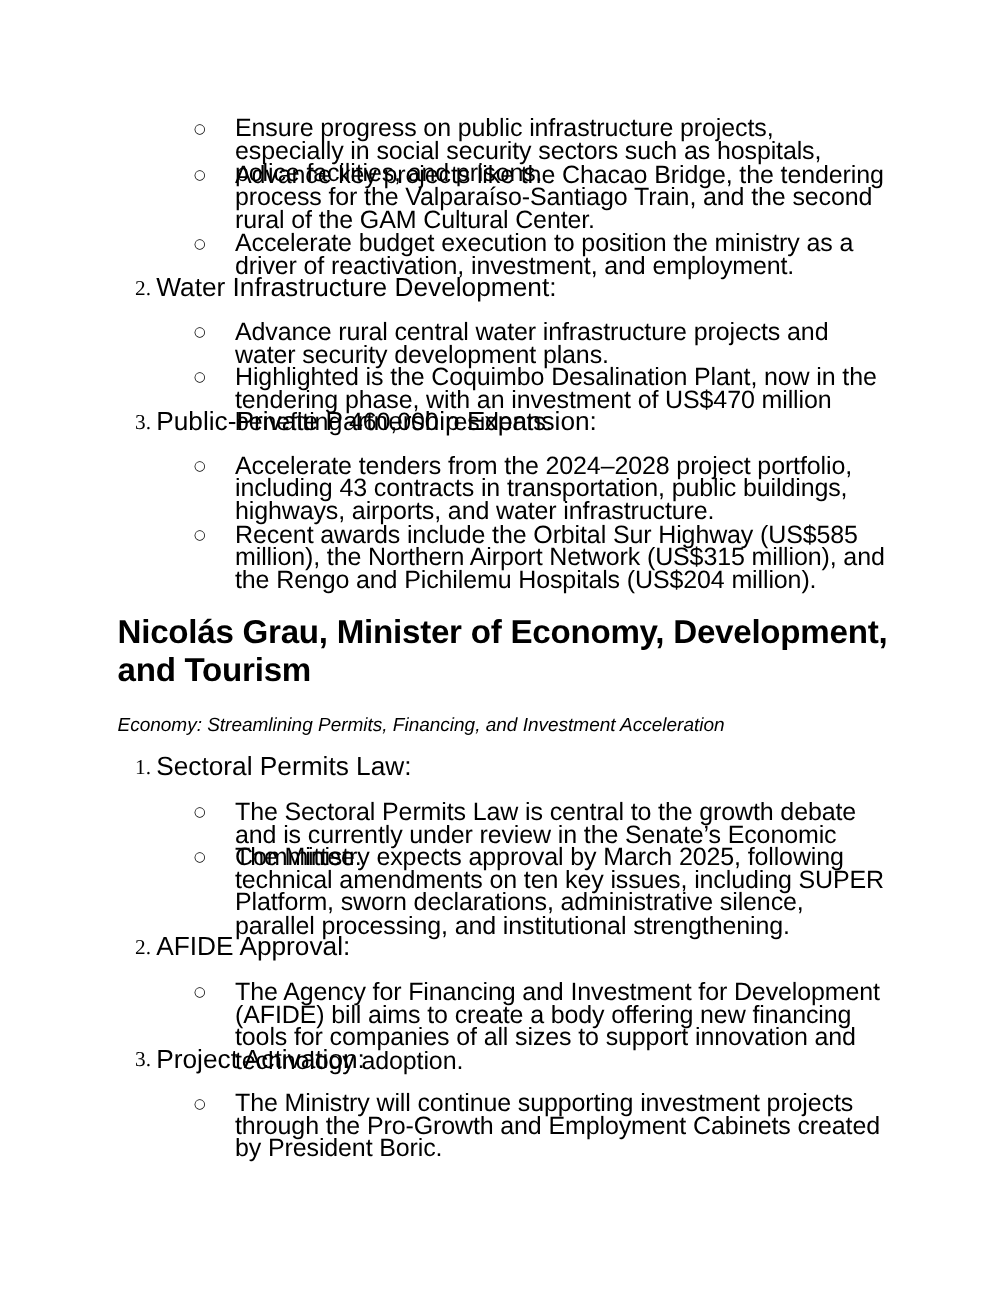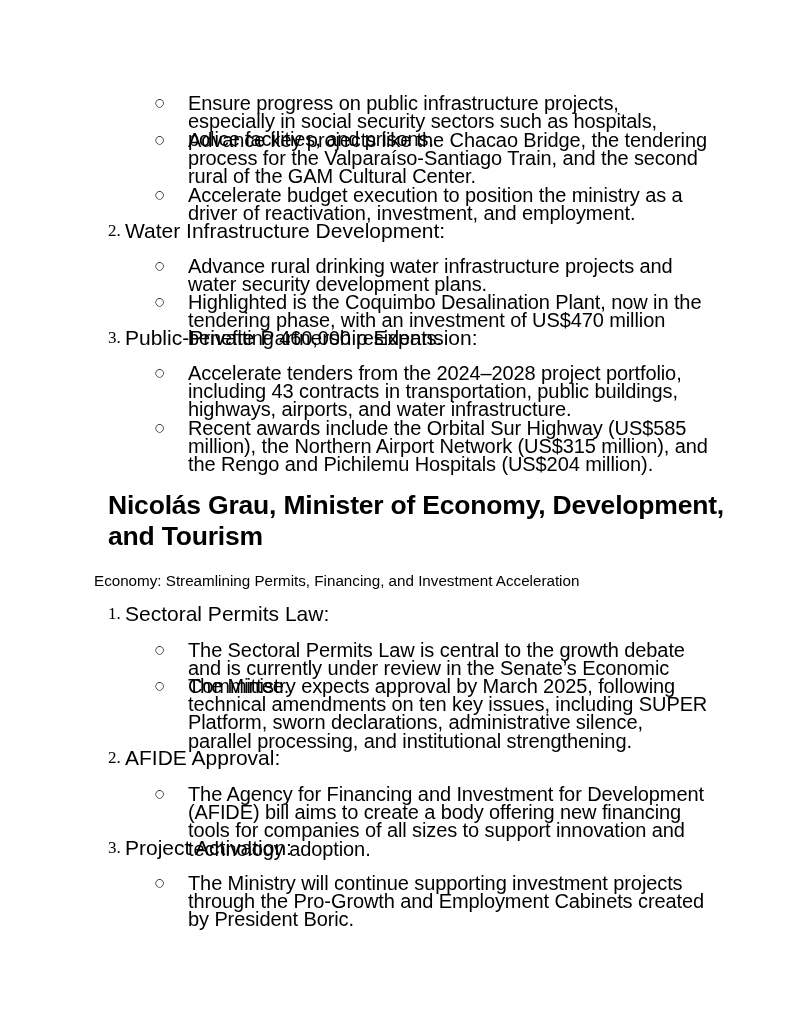--- a/index.html
+++ b/index.html
@@ -55,34 +55,35 @@
       line-height: 18px;
     }
     .num-label {
       position: absolute;
       left: 125px;
       font-size: 21px;
       line-height: 18px;
     }
     .heading {
       position: absolute;
-      left: 108px;
+      left: 94px;
       top: 490px;
       width: 620px;
       font-weight: bold;
       font-size: 26.5px;
       line-height: 31px;
       letter-spacing: -0.2px;
     }
     .subtitle {
       position: absolute;
       left: 94px;
       top: 572px;
       font-size: 15.2px;
       line-height: 18px;
+      font-style: italic;
     }
   </style>
 </head>
 <body>
 
 <div class="page">
 
   <div class="bullet-item" style="top:94px;">
     <span class="bullet-glyph">○</span>
     <span class="bullet-text">Ensure progress on public infrastructure projects, especially in social security sectors such as hospitals, police facilities, and prisons.</span>
@@ -95,21 +96,21 @@
     <span class="bullet-glyph">○</span>
     <span class="bullet-text">Accelerate budget execution to position the ministry as a driver of reactivation, investment, and employment.</span>
   </div>
 
   <div class="num-item" style="top:222px;">
     <span class="num-marker">2.</span>
     <span class="num-label">Water Infrastructure Development:</span>
   </div>
   <div class="bullet-item" style="top:257px;">
     <span class="bullet-glyph">○</span>
-    <span class="bullet-text">Advance rural drinking water infrastructure projects and water security development plans.</span>
+    <span class="bullet-text">Advance rural central water infrastructure projects and water security development plans.</span>
   </div>
   <div class="bullet-item" style="top:293px;">
     <span class="bullet-glyph">○</span>
     <span class="bullet-text">Highlighted is the Coquimbo Desalination Plant, now in the tendering phase, with an investment of US$470 million benefiting 460,000 residents.</span>
   </div>
 
   <div class="num-item" style="top:329px;">
     <span class="num-marker">3.</span>
     <span class="num-label">Public-Private Partnership Expansion:</span>
   </div>

